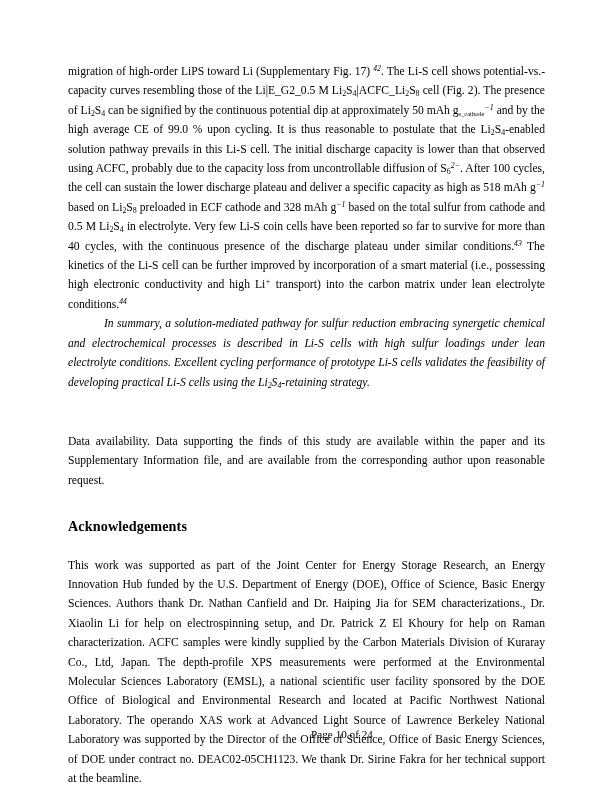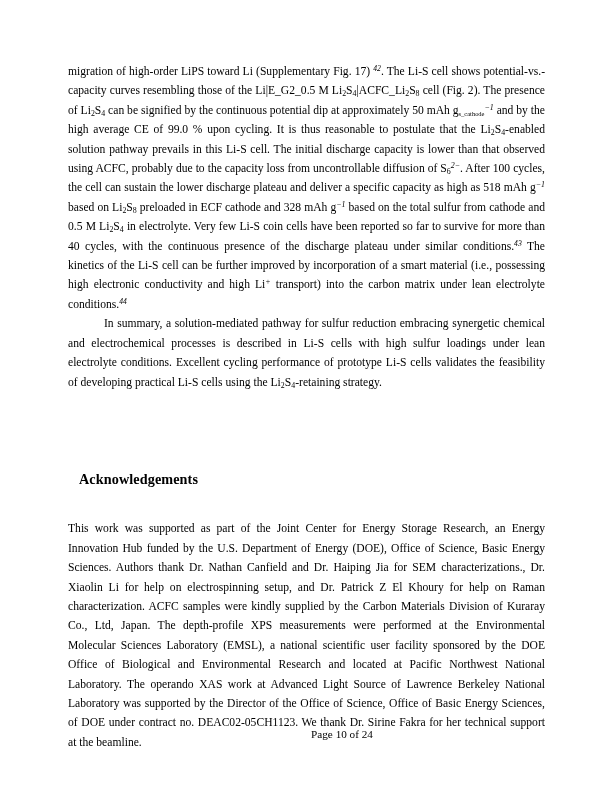--- a/index.html
+++ b/index.html
@@ -32,27 +32,28 @@
   p.body-par {
     margin: 0 0 0 0;
     font-size: 11.6px;
     line-height: 19.4px;
     text-align: justify;
     text-justify: inter-word;
     hyphens: none;
   }
   p.body-par.indent {
     text-indent: 36px;
+    font-style: italic;
   }
   .gap-sm { height: 19.4px; }
   .gap-md { height: 26px; }
   .gap-lg { height: 32px; }
   .gap-xl { height: 40px; }
   h2.section-heading {
-    margin: 11px;
+    margin: 0;
     font-size: 14.2px;
     font-weight: bold;
     line-height: 20px;
     text-align: left;
     letter-spacing: 0.1px;
   }
   .b { font-weight: normal; }
   sub {
     font-size: 0.68em;
     vertical-align: -0.25em;
@@ -90,20 +91,21 @@
 
 <div class="page">
   <div class="content">
 
     <p class="body-par"><span>migration of high-order LiPS toward Li (</span><span class="b">Supplementary Fig. 17</span><span>) </span><sup class="ref">42</sup><span>. The Li-S cell shows potential-vs.-capacity curves resembling those of the Li|E_G2_0.5 M Li</span><sub>2</sub><span>S</span><sub>4</sub><span>|ACFC_Li</span><sub>2</sub><span>S</span><sub>8</sub><span> cell (</span><span class="b">Fig. 2</span><span>). The presence of Li</span><sub>2</sub><span>S</span><sub>4</sub><span> can be signified by the continuous potential dip at approximately 50 mAh g</span><span class="tiny-sub">s_cathode</span><sup>−1</sup><span> and by the high average CE of 99.0 % upon cycling. It is thus reasonable to postulate that the Li</span><sub>2</sub><span>S</span><sub>4</sub><span>-enabled solution pathway prevails in this Li-S cell. The initial discharge capacity is lower than that observed using ACFC, probably due to the capacity loss from uncontrollable diffusion of S</span><sub>6</sub><sup>2−</sup><span>. After 100 cycles, the cell can sustain the lower discharge plateau and deliver a specific capacity as high as 518 mAh g</span><sup>−1</sup><span> based on Li</span><sub>2</sub><span>S</span><sub>8</sub><span> preloaded in ECF cathode and 328 mAh g</span><sup>−1</sup><span> based on the total sulfur from cathode and 0.5 M Li</span><sub>2</sub><span>S</span><sub>4</sub><span> in electrolyte. Very few Li-S coin cells have been reported so far to survive for more than 40 cycles, with the continuous presence of the discharge plateau under similar conditions.</span><sup class="ref">43</sup><span> The kinetics of the Li-S cell can be further improved by incorporation of a smart material (i.e., possessing high electronic conductivity and high Li</span><sup>+</sup><span> transport) into the carbon matrix under lean electrolyte conditions.</span><sup class="ref">44</sup></p>
 
     <p class="body-par indent"><span>In summary, a solution-mediated pathway for sulfur reduction embracing synergetic chemical and electrochemical processes is described in Li-S cells with high sulfur loadings under lean electrolyte conditions. Excellent cycling performance of prototype Li-S cells validates the feasibility of developing practical Li-S cells using the Li</span><sub>2</sub><span>S</span><sub>4</sub><span>-retaining strategy.</span></p>
 
     <div class="gap-xl"></div>
 
+    <p class="body-par"><span class="b">Data availability.</span><span> Data supporting the finds of this study are available within the paper and its Supplementary Information file, and are available from the corresponding author upon reasonable request.</span></p>
 
     <div class="gap-md"></div>
 
     <h2 class="section-heading">Acknowledgements</h2>
 
     <div class="gap-sm"></div>
 
     <p class="body-par">This work was supported as part of the Joint Center for Energy Storage Research, an Energy Innovation Hub funded by the U.S. Department of Energy (DOE), Office of Science, Basic Energy Sciences. Authors thank Dr. Nathan Canfield and Dr. Haiping Jia for SEM characterizations., Dr. Xiaolin Li for help on electrospinning setup, and Dr. Patrick Z El Khoury for help on Raman characterization. ACFC samples were kindly supplied by the Carbon Materials Division of Kuraray Co., Ltd, Japan. The depth-profile XPS measurements were performed at the Environmental Molecular Sciences Laboratory (EMSL), a national scientific user facility sponsored by the DOE Office of Biological and Environmental Research and located at Pacific Northwest National Laboratory. The operando XAS work at Advanced Light Source of Lawrence Berkeley National Laboratory was supported by the Director of the Office of Science, Office of Basic Energy Sciences, of DOE under contract no. DEAC02-05CH1123. We thank Dr. Sirine Fakra for her technical support at the beamline.</p>
 
     <div class="gap-lg"></div>

